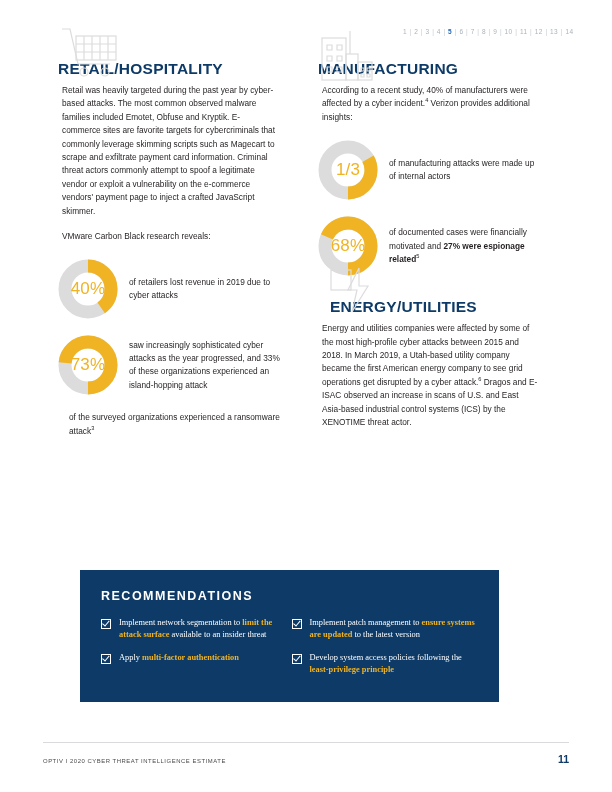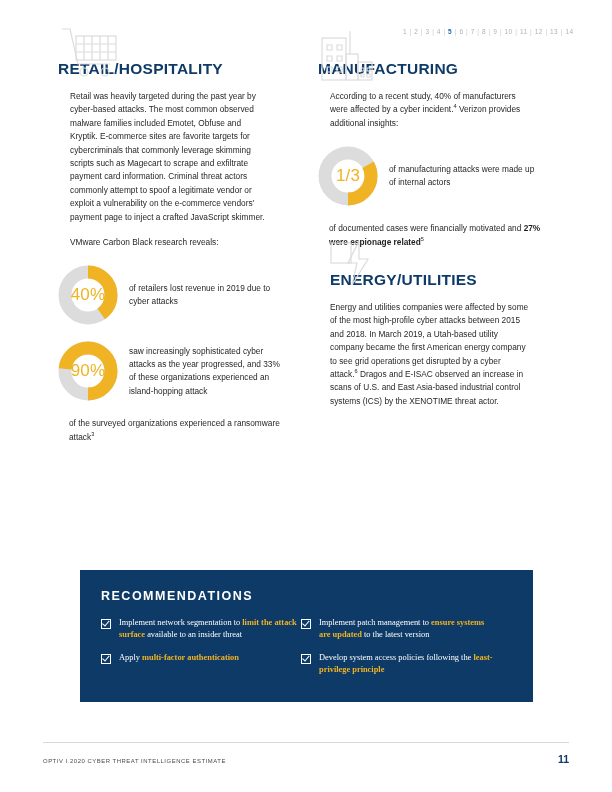--- a/index.html
+++ b/index.html
@@ -69,21 +69,21 @@
     pointer-events: none;
   }
   .cart-icon  { left: 0px;   top: -36px; }
   .plant-icon { left: 0px;   top: -32px; }
   .bolt-icon  { left: -2px;  top: -32px; }
 
   .body-text {
     font-size: 8.3px;
     line-height: 13.4px;
     color: #231f20;
-    margin: 12px;
+    margin: 4px;
     position: relative;
     z-index: 1;
   }
   .body-text + .body-text { margin-top: 12px; }
 
   sup {
     font-size: 5.6px;
     vertical-align: super;
     line-height: 0;
   }
@@ -120,21 +120,21 @@
     margin-left: 11px;
     color: #231f20;
   }
   .stat-text b { font-weight: bold; }
 
   
   .reco-box {
     position: absolute;
     left: 80px;
     top: 570px;
-    width: 453px;
+    width: 419px;
     height: 132px;
     background: #0d3a66;
     color: #ffffff;
   }
   .reco-title {
     font-family: "Liberation Sans", sans-serif;
     font-size: 12.5px;
     font-weight: bold;
     letter-spacing: 1.5px;
     margin: 19px 0 0 21px;
@@ -275,21 +275,21 @@
     </div>
     <div class="stat-text">of retailers lost revenue in 2019 due to cyber attacks</div>
   </div>
 
   <div class="stat-row">
     <div class="donut">
       <svg width="60" height="60" viewBox="0 0 60 60">
         <circle cx="30" cy="30" r="23" fill="none" stroke="#dcdcdc" stroke-width="13"></circle>
         <circle cx="30" cy="30" r="23" fill="none" stroke="#f0b323" stroke-width="13" stroke-dasharray="105.5 39.0" transform="rotate(-90 30 30) scale(-1,1) translate(-60,0)"></circle>
       </svg>
-      <span class="hole-label">90%</span>
+      <span class="hole-label">73%</span>
     </div>
     <div class="stat-text">saw increasingly sophisticated cyber attacks as the year progressed, and 33% of these organizations experienced an island-hopping attack</div>
   </div>
 
   <div class="stat-row">
     <div class="stat-text"><span>of the surveyed organizations experienced a ransomware attack</span><sup>3</sup></div>
   </div>
 
 </div>
 
@@ -321,20 +321,27 @@
         <circle cx="30" cy="30" r="23" fill="none" stroke="#dcdcdc" stroke-width="13"></circle>
         <circle cx="30" cy="30" r="23" fill="none" stroke="#f0b323" stroke-width="13" stroke-dasharray="47.7 96.8" transform="rotate(-90 30 30) scale(-1,1) translate(-60,0)"></circle>
       </svg>
       <span class="hole-label">1/3</span>
     </div>
     <div class="stat-text">of manufacturing attacks were made up of internal actors</div>
   </div>
 
 
   <div class="stat-row">
+    <div class="donut">
+      <svg width="60" height="60" viewBox="0 0 60 60">
+        <circle cx="30" cy="30" r="23" fill="none" stroke="#dcdcdc" stroke-width="13"></circle>
+        <circle cx="30" cy="30" r="23" fill="none" stroke="#f0b323" stroke-width="13" stroke-dasharray="98.3 46.2" transform="rotate(-90 30 30) scale(-1,1) translate(-60,0)"></circle>
+      </svg>
+      <span class="hole-label">68%</span>
+    </div>
     <div class="stat-text"><span>of documented cases were financially motivated and </span><b>27% were espionage related</b><sup>5</sup></div>
   </div>
 
   <h2 class="section-head second">
     <span class="deco-icon bolt-icon">
       <svg width="54" height="52" viewBox="0 0 54 52">
         <g fill="none" stroke="#dcdcdc" stroke-width="1.2">
           <rect x="3" y="4" width="20" height="20"></rect>
           <path d="M31 2 L20 24 h9 L24 46 L40 20 h-9 z"></path>
         </g>

